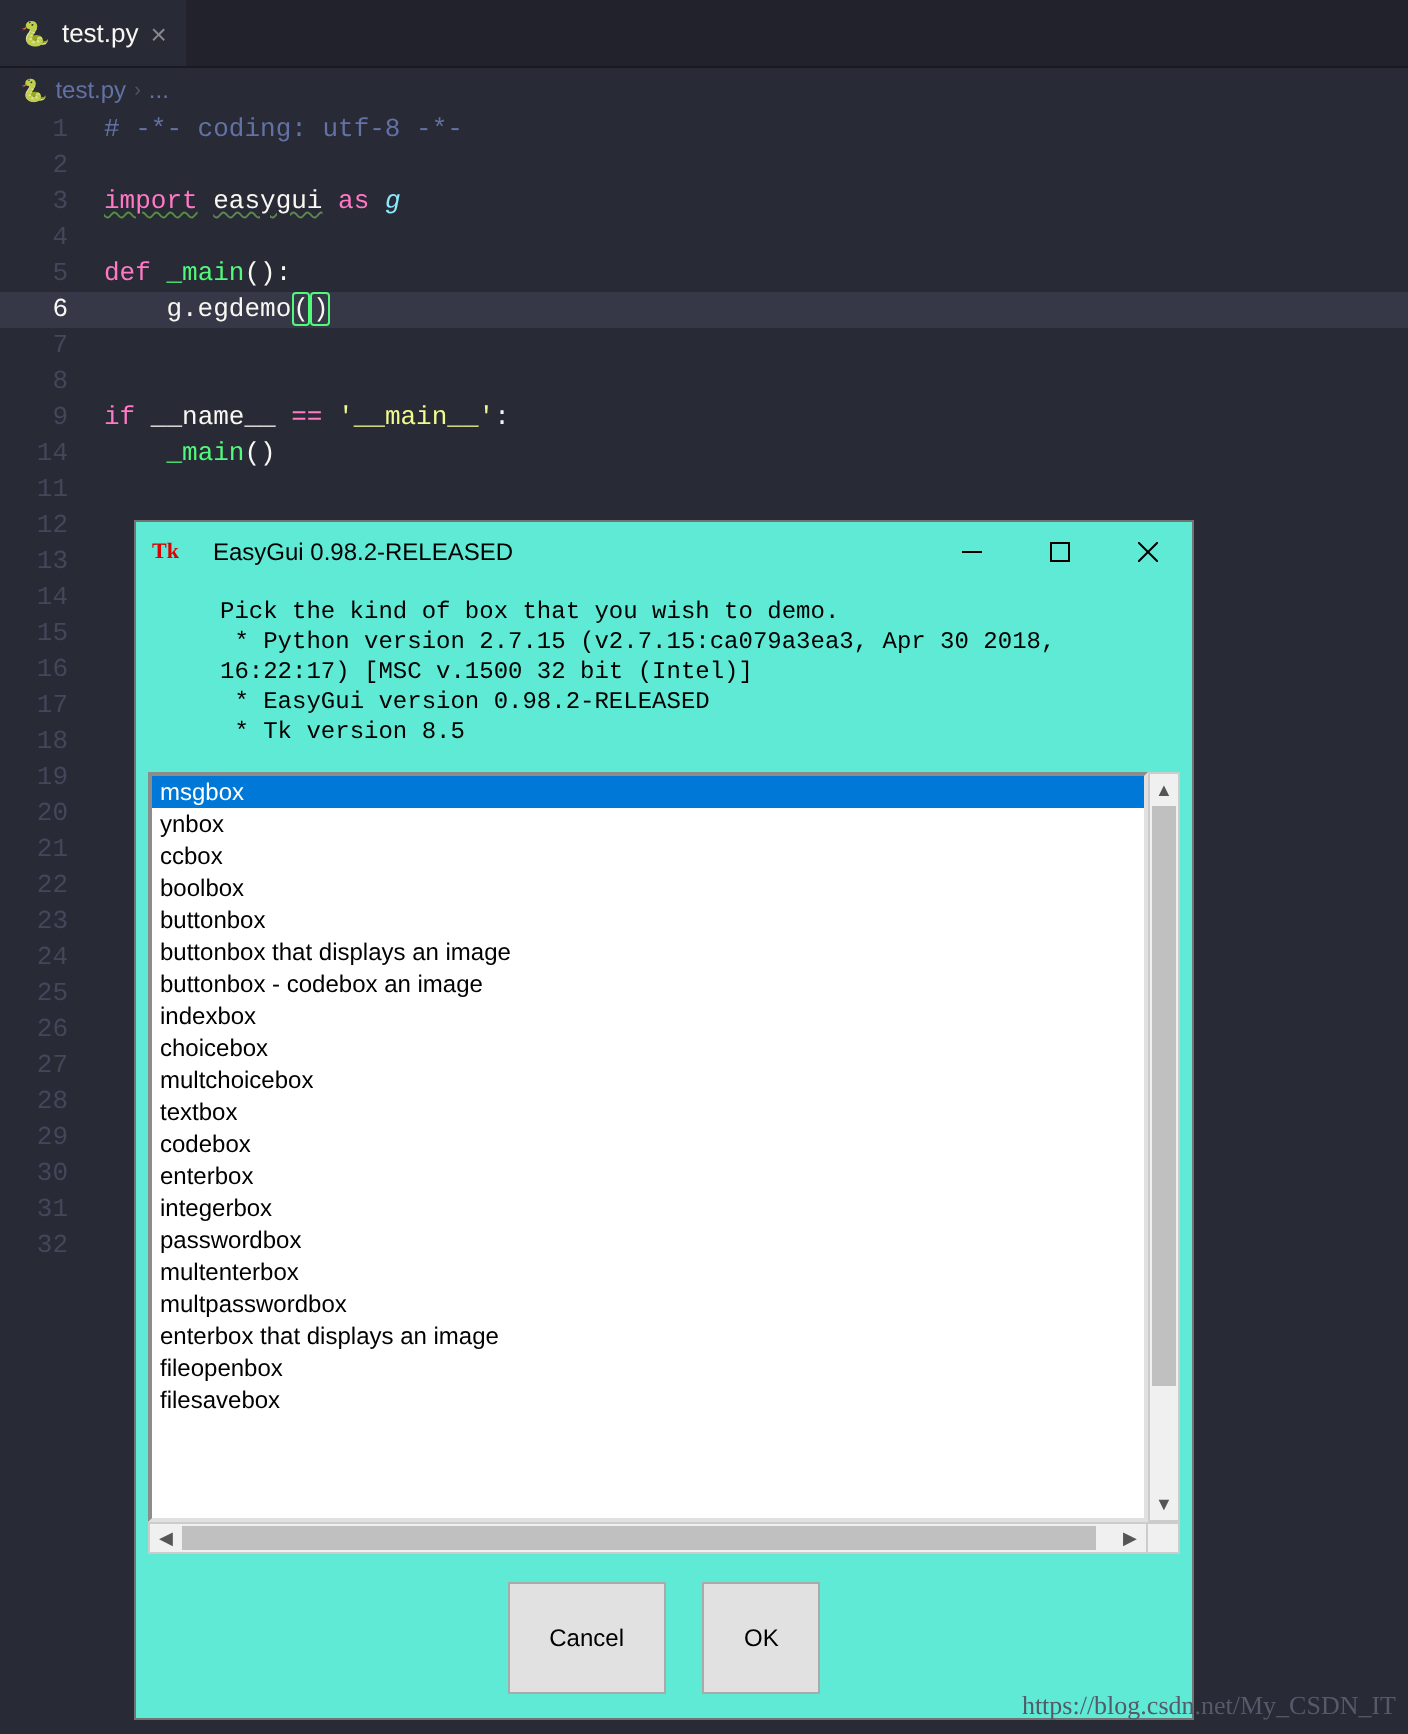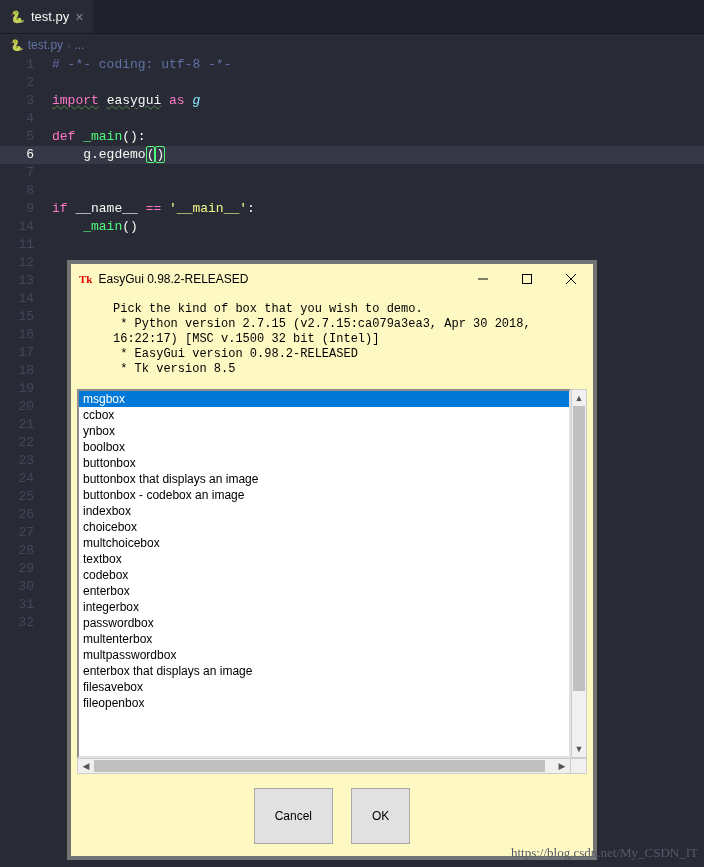--- a/index.html
+++ b/index.html
@@ -47,30 +47,30 @@
   .c-lib { color: #8be9fd; font-style: italic; }
   .c-import { text-decoration: underline wavy #5a8a4a; text-decoration-thickness: 1px; text-align: center; }
   .c-func { color: #50fa7b; }
   .c-str { color: #f1fa8c; }
   .c-paren { color: #f8f8f2; }
   .c-hl-paren { border: 1px solid #50fa7b; border-radius: 2px; }
 
   .dialog {
     position: absolute; left: 67px; top: 260px;
     width: 530px; height: 600px;
-    background: #fef9c3; border: 4px solid #737373;
+    background: #5eead4; border: 1px solid #737373;
     font-family: 'Segoe UI', Tahoma, sans-serif;
     display: flex; flex-direction: column;
   }
   .titlebar {
     height: 30px; display: flex; align-items: center;
     padding: 0 0 0 8px; font-size: 12px; color: #000;
   }
   .titlebar .tk-icon { color: #d00; font-weight: bold; font-size: 11px; margin-right: 6px; font-family: serif; }
-  .titlebar .title { flex: 1; }
+  .titlebar .title { flex: 1; margin-left: 11px; }
   .win-btn { width: 44px; height: 30px; display: flex; align-items: center; justify-content: center; color: #000; cursor: pointer; }
   .win-btn svg { width: 10px; height: 10px; }
   .msg {
     padding: 8px 30px 12px 42px;
     font-family: 'Courier New', monospace;
     font-size: 12px; line-height: 15px;
     white-space: pre-wrap; color: #000;
   }
   .list-wrap { flex: 1; margin: 0 6px; display: flex; }
   .listbox {
@@ -291,39 +291,39 @@
     </div>
   </div>
   <div class="msg">Pick the kind of box that you wish to demo.
  * Python version 2.7.15 (v2.7.15:ca079a3ea3, Apr 30 2018, 16:22:17) [MSC v.1500 32 bit (Intel)]
  * EasyGui version 0.98.2-RELEASED
  * Tk version 8.5</div>
   <div class="list-wrap">
     <div class="listbox">
       <div class="list-inner" id="listbox">
           <div class="list-item selected">msgbox</div>
+          <div class="list-item">ynbox</div>
           <div class="list-item">ccbox</div>
-          <div class="list-item">ynbox</div>
           <div class="list-item">boolbox</div>
           <div class="list-item">buttonbox</div>
           <div class="list-item">buttonbox that displays an image</div>
           <div class="list-item">buttonbox - codebox an image</div>
           <div class="list-item">indexbox</div>
           <div class="list-item">choicebox</div>
           <div class="list-item">multchoicebox</div>
           <div class="list-item">textbox</div>
           <div class="list-item">codebox</div>
           <div class="list-item">enterbox</div>
           <div class="list-item">integerbox</div>
           <div class="list-item">passwordbox</div>
           <div class="list-item">multenterbox</div>
           <div class="list-item">multpasswordbox</div>
           <div class="list-item">enterbox that displays an image</div>
+          <div class="list-item">fileopenbox</div>
           <div class="list-item">filesavebox</div>
-          <div class="list-item">fileopenbox</div>
         </div>
     </div>
     <div class="vscroll">
       <div class="arrow">▲</div>
       <div class="track">
           <div class="thumb"></div>
         </div>
       <div class="arrow" style="position:absolute;bottom:0;left:0;right:0;">▼</div>
     </div>
   </div>

